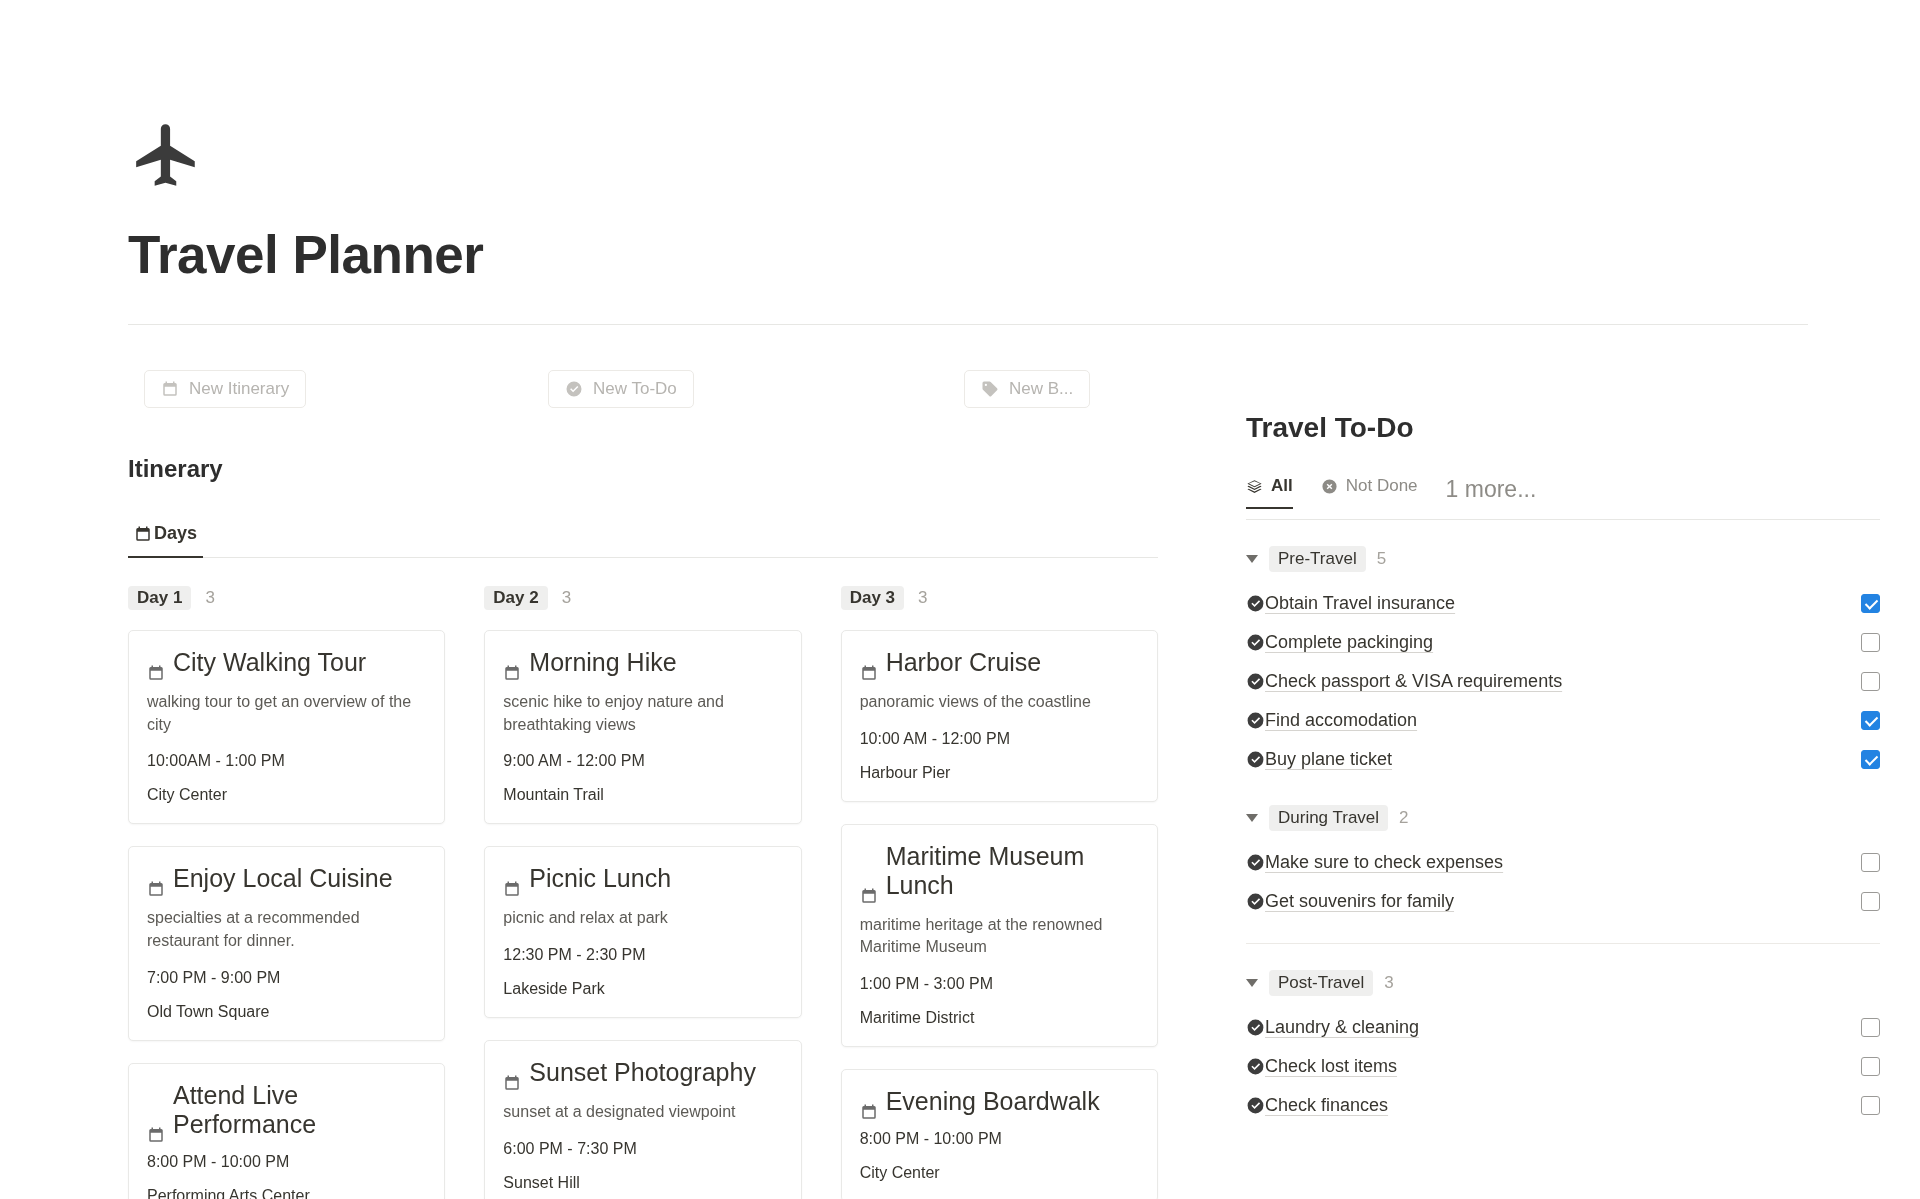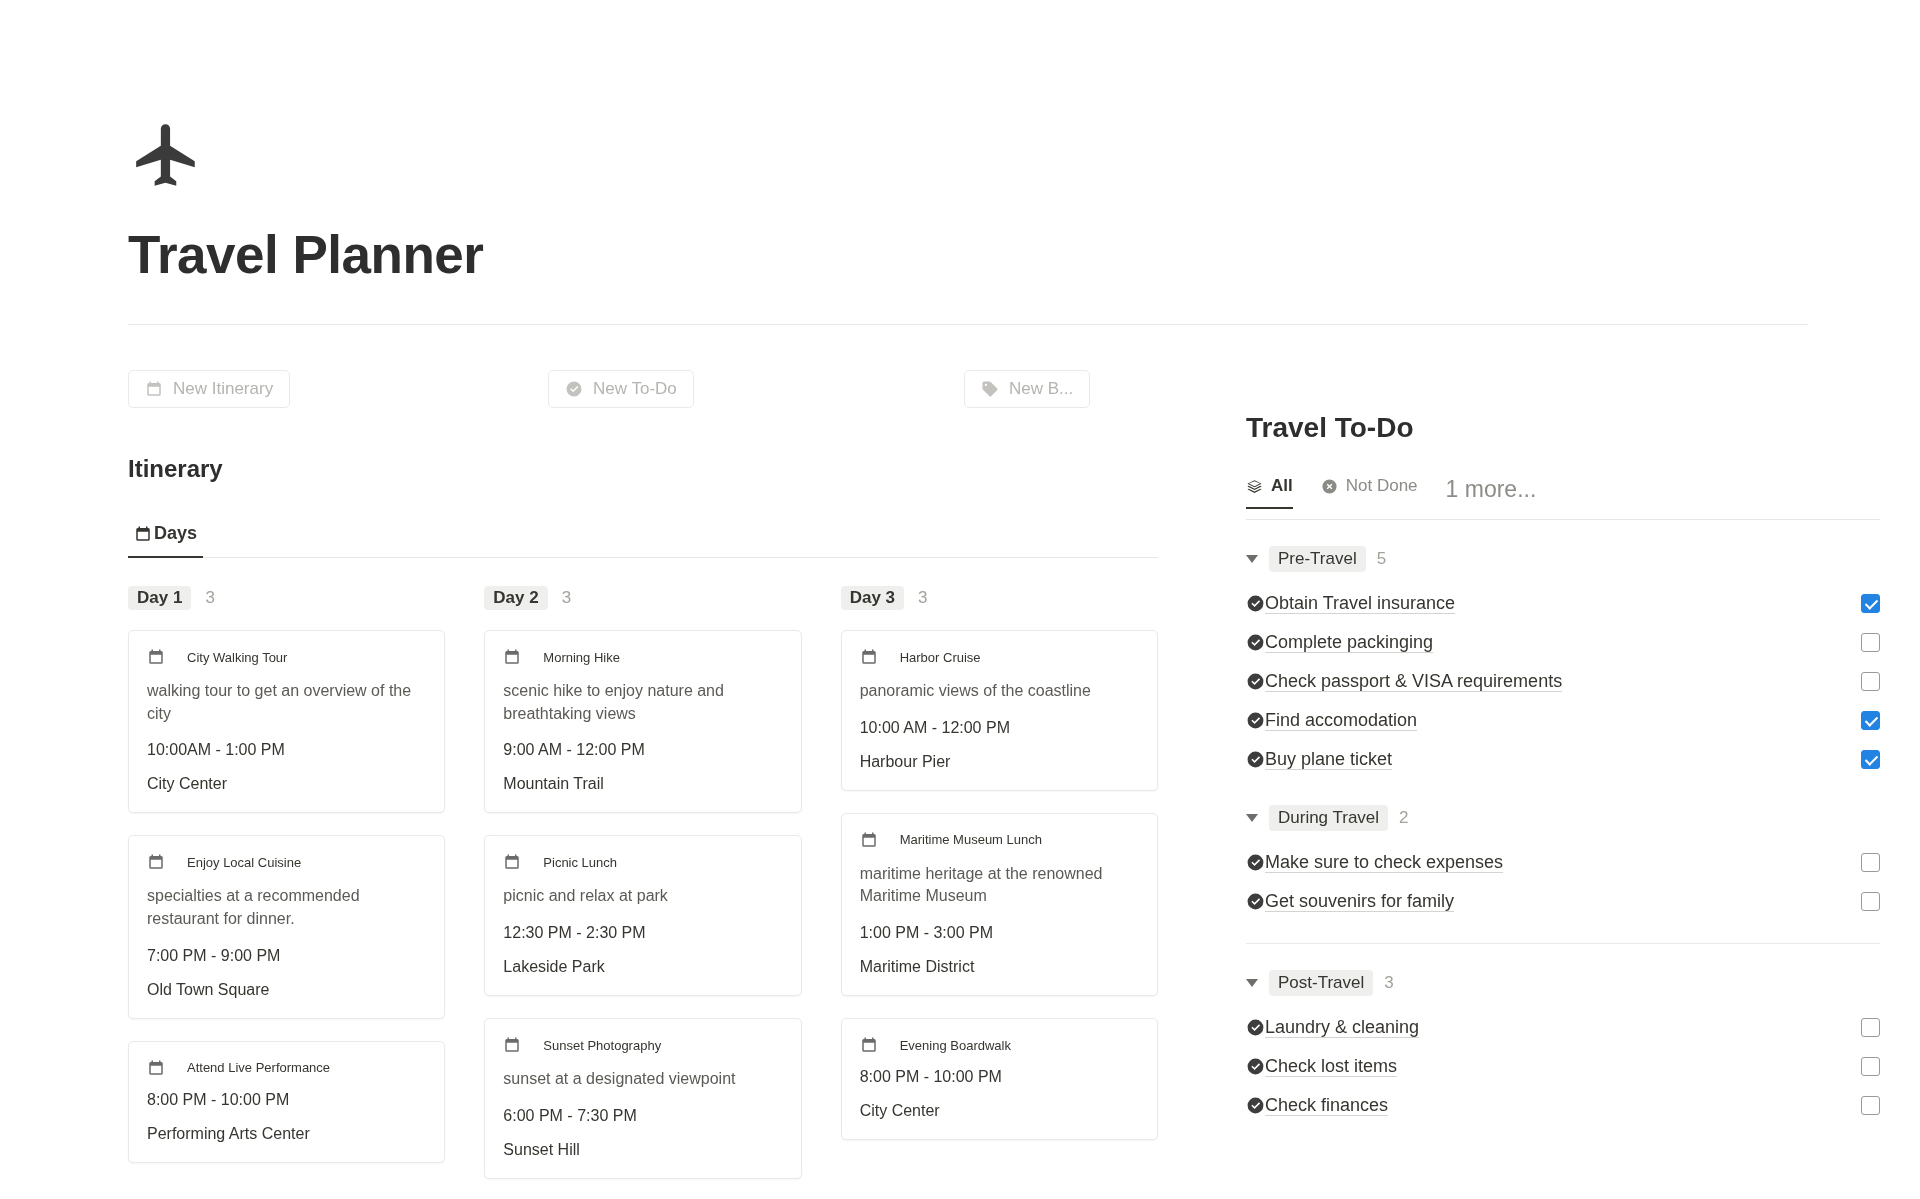--- a/index.html
+++ b/index.html
@@ -61,21 +61,21 @@
     padding: 0 16px;
     border: 1px solid #eceae6;
     border-radius: 5px;
     background: #fff;
     color: #b6b4b0;
     font-size: 17px;
     cursor: pointer;
     white-space: nowrap;
   }
   .btn-ghost .bicon { display: inline-flex; width: 18px; height: 18px; color: #c4c2be; }
-  #btn-new-itinerary { left: 0; }
+  #btn-new-itinerary { left: 16px; }
   #btn-new-todo { left: 420px; }
   #btn-new-b { left: 836px; }
 
   
   .itinerary-col {
     position: absolute;
     top: 455px;
     left: 128px;
     width: 1030px;
   }
@@ -134,23 +134,23 @@
   .card {
     border: 1px solid #e9e9e7;
     border-radius: 5px;
     background: #fff;
     padding: 17px 18px 19px 18px;
     margin-bottom: 22px;
     box-shadow: 0 1px 2px rgba(15,15,15,0.04);
   }
   .card-title {
     display: flex;
-    align-items: center;
-    gap: 22px;
-    font-size: 13px;
+    align-items: flex-end;
+    gap: 8px;
+    font-size: 25px;
     color: #37352f;
     margin-bottom: 14px;
   }
   .card-title .bicon { width: 18px; height: 18px; color: #6b6b6b; flex: none; }
   .card-desc {
     font-size: 16px;
     color: #5c5a55;
     line-height: 1.42;
     margin-bottom: 16px;
   }

